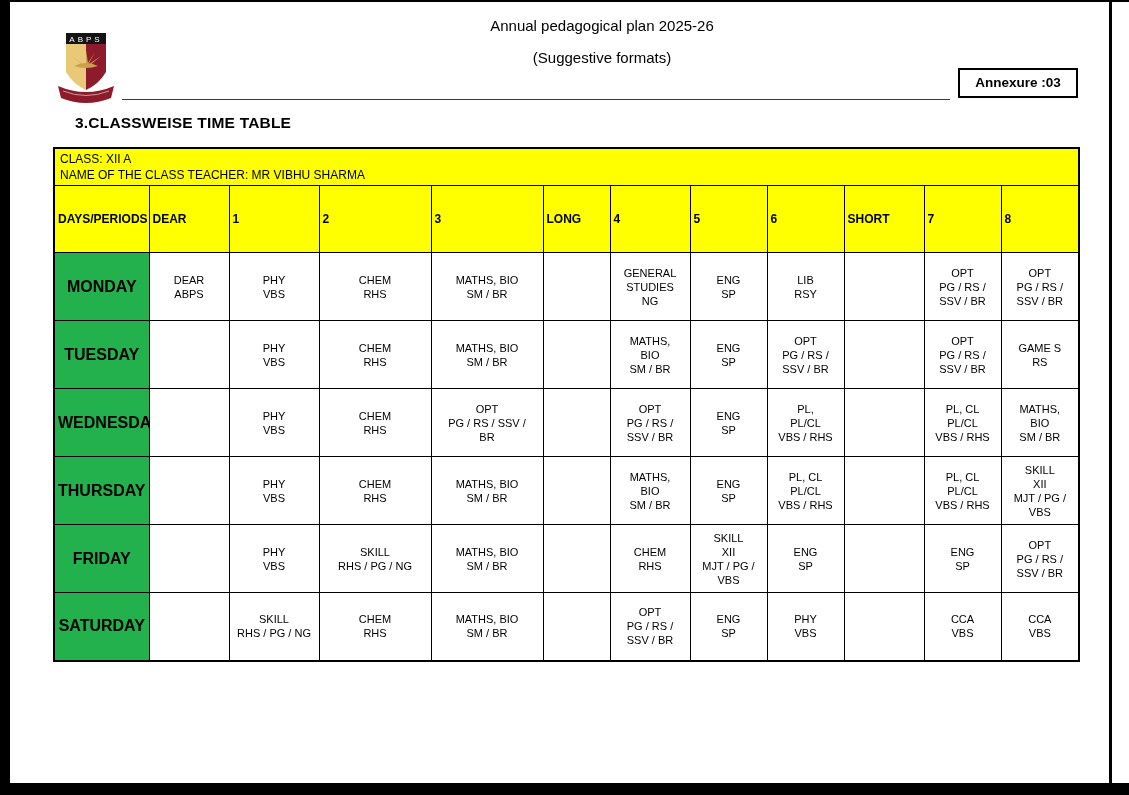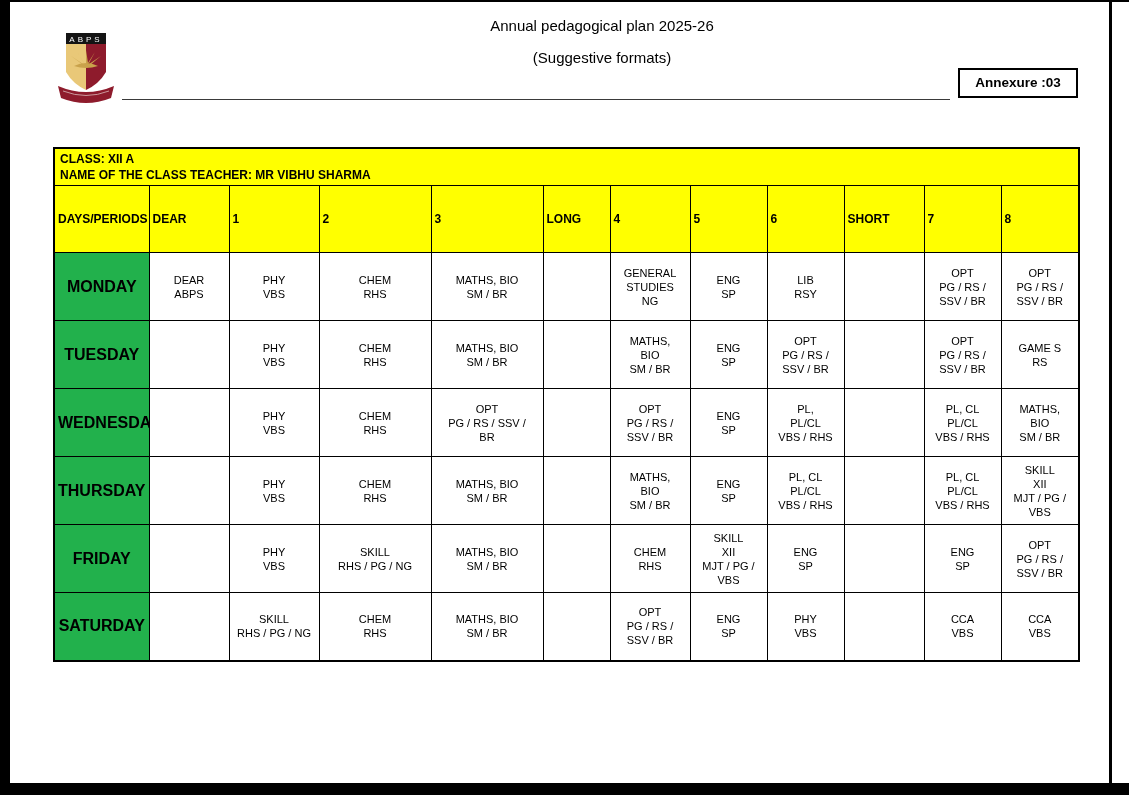--- a/index.html
+++ b/index.html
@@ -35,21 +35,21 @@
 
   
   .timetable{
     position:absolute;left:53px;top:147px;
     border-collapse:collapse;table-layout:fixed;width:1025px;
     border:2px solid #000;
   }
   .timetable td,.timetable th{border:1px solid #000;padding:1px 3px;vertical-align:middle;overflow:hidden;}
   .band-row td{
     background:var(--yellow,#FFFF00);text-align:left;height:34px;
-    font-size:12px;font-weight:700;line-height:16px;padding-left:5px;
+    font-size:12px;font-weight:400;line-height:16px;padding-left:5px;
   }
   .head-row th{
     background:var(--yellow,#FFFF00);height:64px;text-align:left;
     font-size:12px;font-weight:700;
   }
   .timetable tbody tr{height:68px;}
   .timetable td.day{
     background:var(--green,#22B14C);text-align:center;
     font-size:16px;font-weight:700;
   }
@@ -88,20 +88,21 @@
 
   <div class="doc-header-text">
     <div class="doc-title">Annual pedagogical plan 2025-26</div>
     <div class="doc-subtitle">(Suggestive formats)</div>
   </div>
 
   <div class="annexure-box">Annexure :03</div>
 
   <div class="header-rule"></div>
 
+  <div class="section-title">3.CLASSWEISE TIME TABLE</div>
 
   <table class="timetable">
     <colgroup>
       <col style="width:95px">
         <col style="width:80px">
         <col style="width:90px">
       <col style="width:112px">
         <col style="width:112px">
         <col style="width:67px">
       <col style="width:80px">

